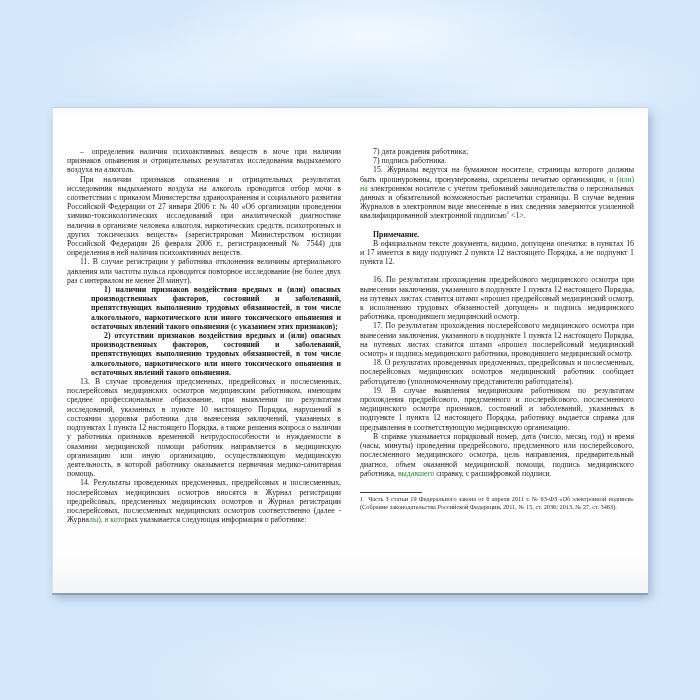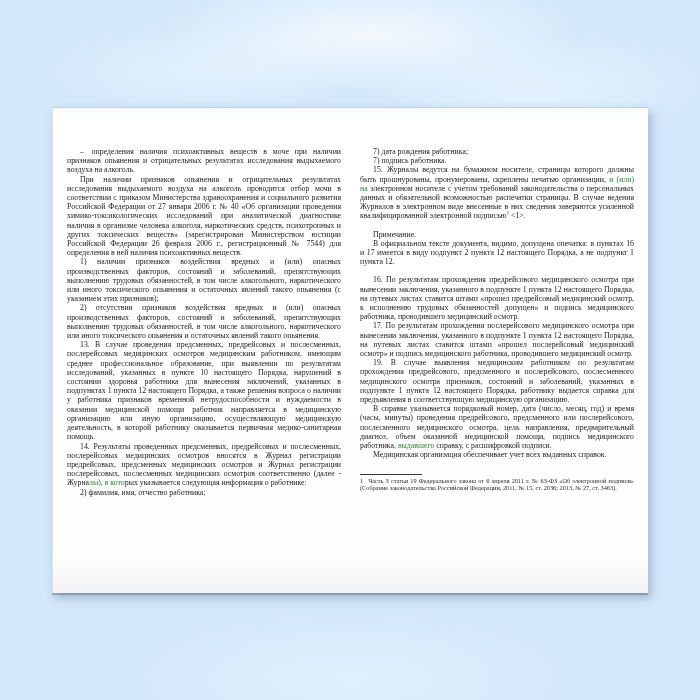--- a/index.html
+++ b/index.html
@@ -34,23 +34,23 @@
     hyphens:auto;
     -webkit-hyphens:auto;
   }
   p.para{
     margin:0;
     font-size:7.8px;
     line-height:9.2px;
     text-align:justify;
     text-indent:13px;
   }
-  p.para.bold{font-weight:400;}
+  p.para.bold{font-weight:700;margin-left:24px;}
   p.para.italic{}
-  p.para.note-heading{font-weight:400;}
+  p.para.note-heading{font-weight:700;}
   p.para.spaced{margin-top:9px;}
   sup{vertical-align:super;font-size:0.62em;line-height:0;}
   .footnote{margin-top:14px;}
   .footnote-rule{
     width:62px;height:0;
     border-top:1px solid #3a3a3a;
     margin:0 0 2px 0;
   }
   .footnote p{
     margin:0;
@@ -63,38 +63,38 @@
 </style>
 </head>
 <body>
 
 <div class="scene">
   <div class="paper">
     <div class="content">
       <div class="col">
           <p class="para normal"><span>– определения наличия психоактивных веществ в моче при наличии признаков опьянения и отрицательных результатах исследования выдыхаемого воздуха на алкоголь.</span></p>
           <p class="para normal"><span>При наличии признаков опьянения и отрицательных результатах исследования выдыхаемого воздуха на алкоголь проводится отбор мочи в соответствии с приказом Министерства здравоохранения и социального развития Российской Федерации от 27 января 2006 г. № 40 «Об организации проведения химико-токсикологических исследований при аналитической диагностике наличия в организме человека алкоголя, наркотических средств, психотропных и других токсических веществ» (зарегистрирован Министерством юстиции Российской Федерации 26 февраля 2006 г., регистрационный № 7544) для определения в ней наличия психоактивных веществ.</span></p>
+          <p class="para normal"><span>11. В случае регистрации у работника отклонения величины артериального давления или частоты пульса проводится повторное исследование (не более двух раз с интервалом не менее 20 минут).</span></p>
           <p class="para bold"><span>1) наличии признаков воздействия вредных и (или) опасных производственных факторов, состояний и заболеваний, препятствующих выполнению трудовых обязанностей, в том числе алкогольного, наркотического или иного токсического опьянения и остаточных явлений такого опьянения (с указанием этих признаков);</span></p>
           <p class="para bold"><span>2) отсутствии признаков воздействия вредных и (или) опасных производственных факторов, состояний и заболеваний, препятствующих выполнению трудовых обязанностей, в том числе алкогольного, наркотического или иного токсического опьянения и остаточных явлений такого опьянения.</span></p>
           <p class="para normal"><span>13. В случае проведения предсменных, предрейсовых и послесменных, послерейсовых медицинских осмотров медицинским работником, имеющим среднее профессиональное образование, при выявлении по результатам исследований, указанных в пункте 10 настоящего Порядка, нарушений в состоянии здоровья работника для вынесения заключений, указанных в подпунктах 1 пункта 12 настоящего Порядка, а также решения вопроса о наличии у работника признаков временной нетрудоспособности и нуждаемости в оказании медицинской помощи работник направляется в медицинскую организацию или иную организацию, осуществляющую медицинскую деятельность, в которой работнику оказывается первичная медико-санитарная помощь.</span></p>
           <p class="para normal"><span>14. Результаты проведенных предсменных, предрейсовых и послесменных, послерейсовых медицинских осмотров вносятся в Журнал регистрации предрейсовых, предсменных медицинских осмотров и Журнал регистрации послерейсовых, послесменных медицинских осмотров соответственно (далее - Журна</span><span style="color: rgb(46, 125, 50);">лы), в кото</span><span>рых указывается следующая информация о работнике:</span></p>
-          <p class="para normal"><span>2) фамилия, имя, отчество работника;</span></p>
         </div>
       <div class="col">
 
       <p class="para normal"><span>7) дата рождения работника;</span></p>
           <p class="para normal"><span>7) подпись работника.</span></p>
           <p class="para normal"><span>15. Журналы ведутся на бумажном носителе, страницы которого должны быть прошнурованы, пронумерованы, скреплены печатью организации,</span><span style="color: rgb(46, 125, 50);"> и (или) на</span><span> электронном носителе с учетом требований законодательства о персональных данных и обязательной возможностью распечатки страницы. В случае ведения Журналов в электронном виде внесенные в них сведения заверяются усиленной квалифицированной электронной подписью</span><sup>1</sup><span> &lt;1&gt;.</span></p>
           <p class="para note-heading spaced"><span>Примечание.</span></p>
           <p class="para italic"><span>В официальном тексте документа, видимо, допущена опечатка: в пунктах 16 и 17 имеется в виду подпункт 2 пункта 12 настоящего Порядка, а не подпункт 1 пункта 12.</span></p>
           <p class="para normal spaced"><span>16. По результатам прохождения предрейсового медицинского осмотра при вынесении заключения, указанного в подпункте 1 пункта 12 настоящего Порядка, на путевых листах ставится штамп «прошел предрейсовый медицинский осмотр, к исполнению трудовых обязанностей допущен» и подпись медицинского работника, проводившего медицинский осмотр.</span></p>
           <p class="para normal"><span>17. По результатам прохождения послерейсового медицинского осмотра при вынесении заключения, указанного в подпункте 1 пункта 12 настоящего Порядка, на путевых листах ставится штамп «прошел послерейсовый медицинский осмотр» и подпись медицинского работника, проводившего медицинский осмотр.</span></p>
+          <p class="para normal"><span>18. О результатах проведенных предсменных, предрейсовых и послесменных, послерейсовых медицинских осмотров медицинский работник сообщает работодателю (уполномоченному представителю работодателя).</span></p>
           <p class="para normal"><span>19. В случае выявления медицинским работником по результатам прохождения предрейсового, предсменного и послерейсового, послесменного медицинского осмотра признаков, состояний и заболеваний, указанных в подпункте 1 пункта 12 настоящего Порядка, работнику выдается справка для предъявления в соответствующую медицинскую организацию.</span></p>
           <p class="para normal"><span>В справке указывается порядковый номер, дата (число, месяц, год) и время (часы, минуты) проведения предрейсового, предсменного или послерейсового, послесменного медицинского осмотра, цель направления, предварительный диагноз, объем оказанной медицинской помощи, подпись медицинского работника,</span><span style="color: rgb(46, 125, 50);"> выдавшего</span><span> справку, с расшифровкой подписи.</span></p>
-          <p class="para normal"><span>Медицинская организация обеспечивает учет всех выданных справок.</span></p>
           <div class="footnote">
             <div class="footnote-rule"></div>
             <p><span class="fn-marker">1</span><span>Часть 3 статьи 19 Федерального закона от 6 апреля 2011 г. № 63-ФЗ «Об электронной подписи» (Собрание законодательства Российской Федерации, 2011, № 15, ст. 2036; 2013, № 27, ст. 3463).</span></p>
           </div>
         </div>
     </div>
   </div>
 </div>
 
 </body></html>

